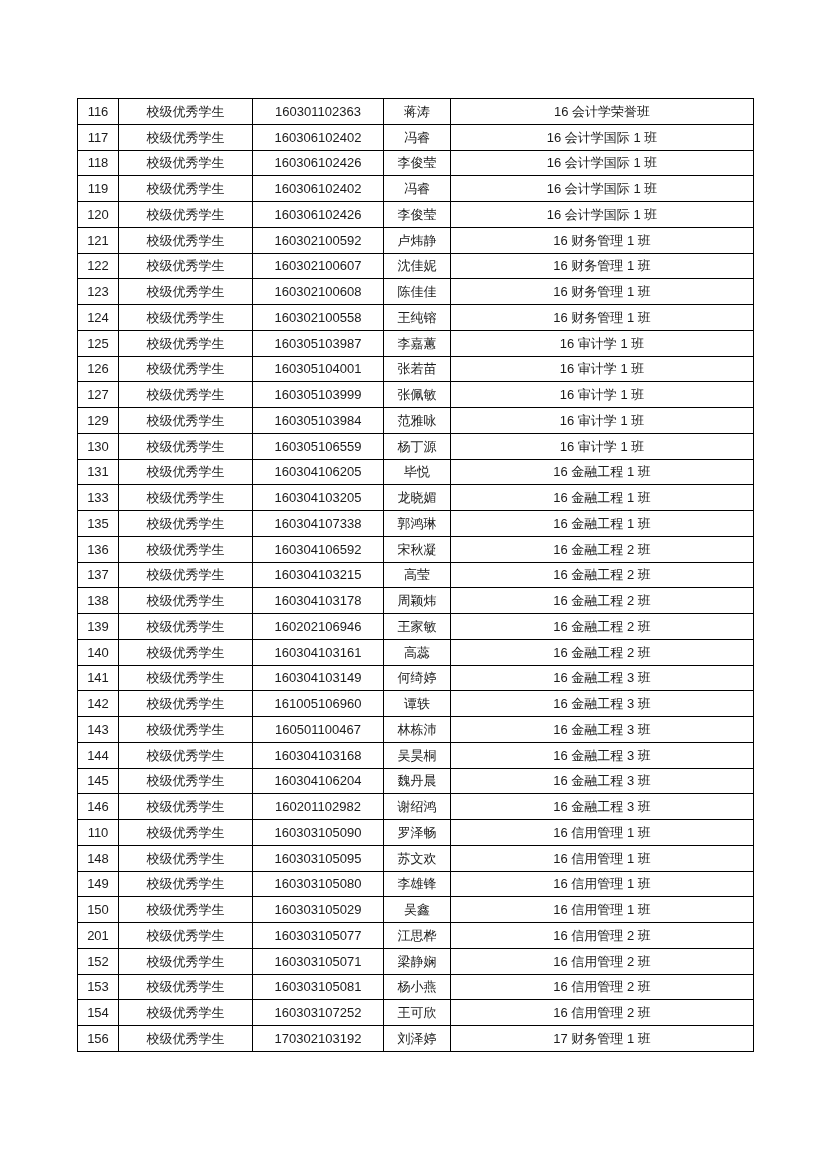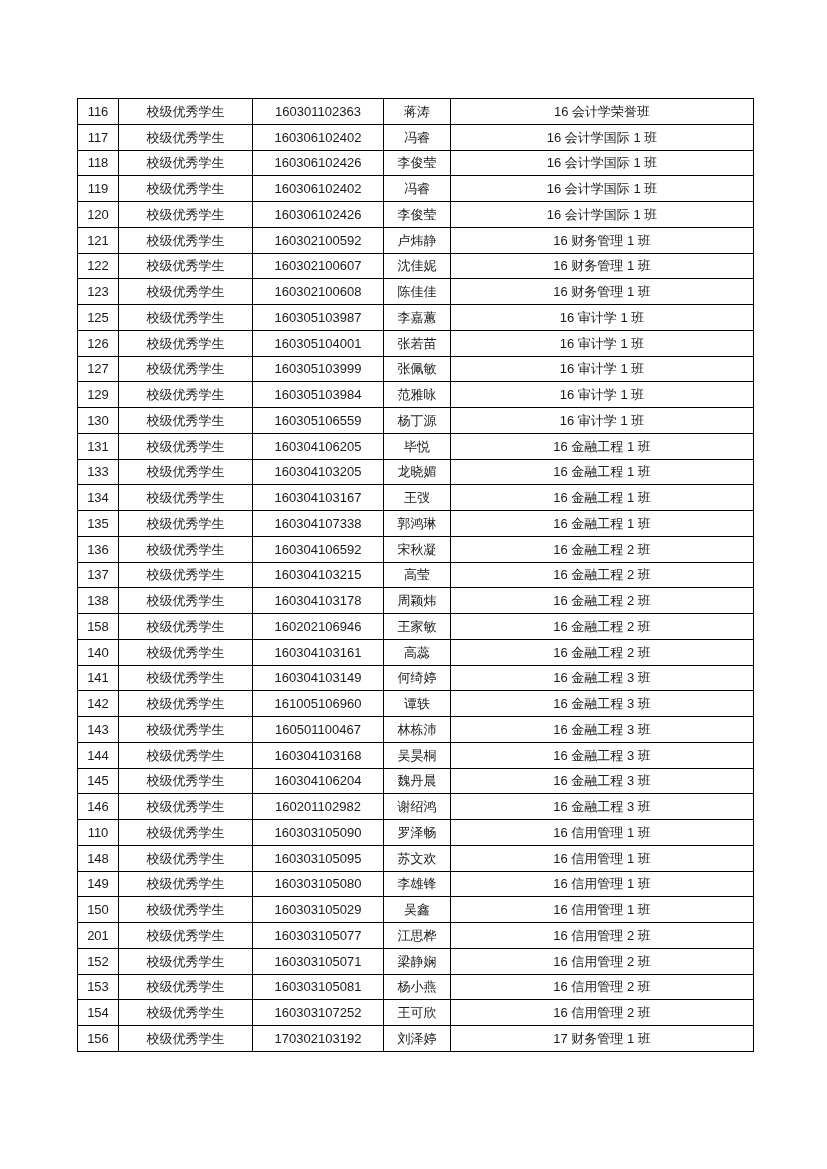--- a/index.html
+++ b/index.html
@@ -110,20 +110,27 @@
           <td>16 财务管理 1 班</td>
         </tr>
         <tr>
           <td>123</td>
           <td>校级优秀学生</td>
           <td>160302100608</td>
           <td>陈佳佳</td>
           <td>16 财务管理 1 班</td>
         </tr>
         <tr>
+          <td>124</td>
+          <td>校级优秀学生</td>
+          <td>160302100558</td>
+          <td>王纯镕</td>
+          <td>16 财务管理 1 班</td>
+        </tr>
+        <tr>
           <td>125</td>
           <td>校级优秀学生</td>
           <td>160305103987</td>
           <td>李嘉蕙</td>
           <td>16 审计学 1 班</td>
         </tr>
         <tr>
           <td>126</td>
           <td>校级优秀学生</td>
           <td>160305104001</td>
@@ -159,27 +166,20 @@
           <td>16 金融工程 1 班</td>
         </tr>
         <tr>
           <td>133</td>
           <td>校级优秀学生</td>
           <td>160304103205</td>
           <td>龙晓媚</td>
           <td>16 金融工程 1 班</td>
         </tr>
         <tr>
-          <td>134</td>
-          <td>校级优秀学生</td>
-          <td>160304103167</td>
-          <td>王弢</td>
-          <td>16 金融工程 1 班</td>
-        </tr>
-        <tr>
           <td>135</td>
           <td>校级优秀学生</td>
           <td>160304107338</td>
           <td>郭鸿琳</td>
           <td>16 金融工程 1 班</td>
         </tr>
         <tr>
           <td>136</td>
           <td>校级优秀学生</td>
           <td>160304106592</td>
@@ -194,21 +194,21 @@
           <td>16 金融工程 2 班</td>
         </tr>
         <tr>
           <td>138</td>
           <td>校级优秀学生</td>
           <td>160304103178</td>
           <td>周颖炜</td>
           <td>16 金融工程 2 班</td>
         </tr>
         <tr>
-          <td>158</td>
+          <td>139</td>
           <td>校级优秀学生</td>
           <td>160202106946</td>
           <td>王家敏</td>
           <td>16 金融工程 2 班</td>
         </tr>
         <tr>
           <td>140</td>
           <td>校级优秀学生</td>
           <td>160304103161</td>
           <td>高蕊</td>

